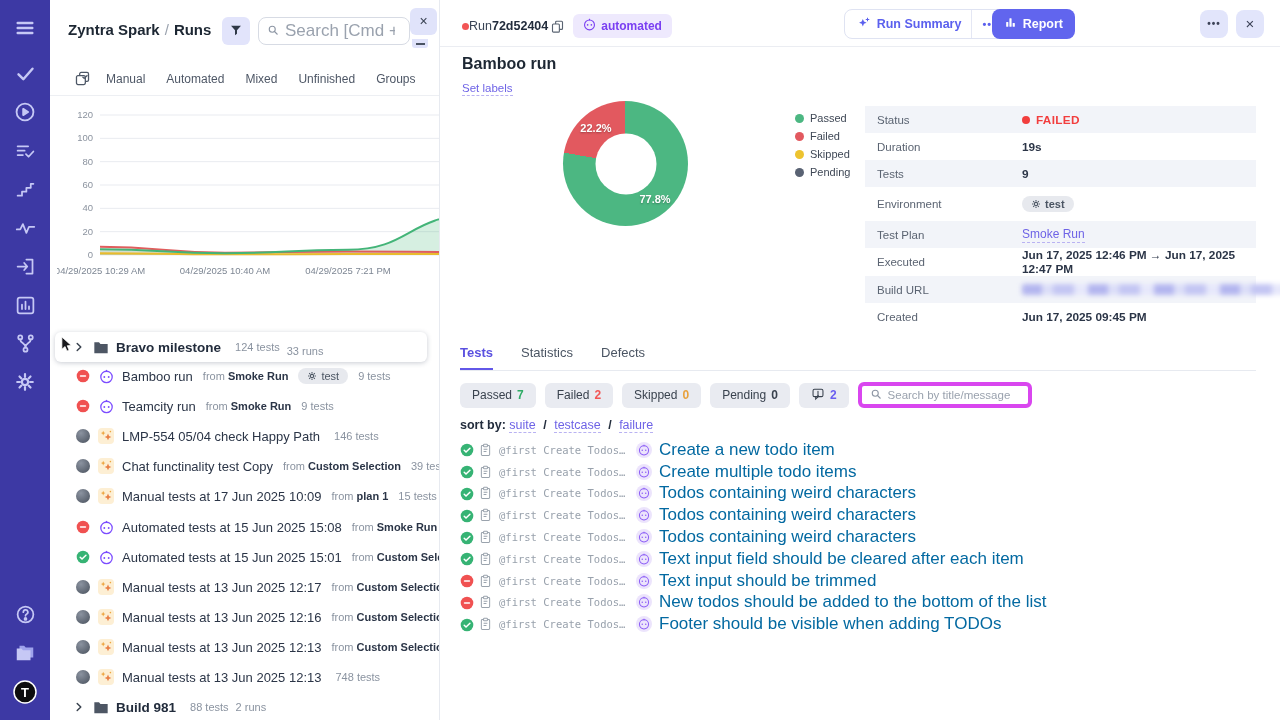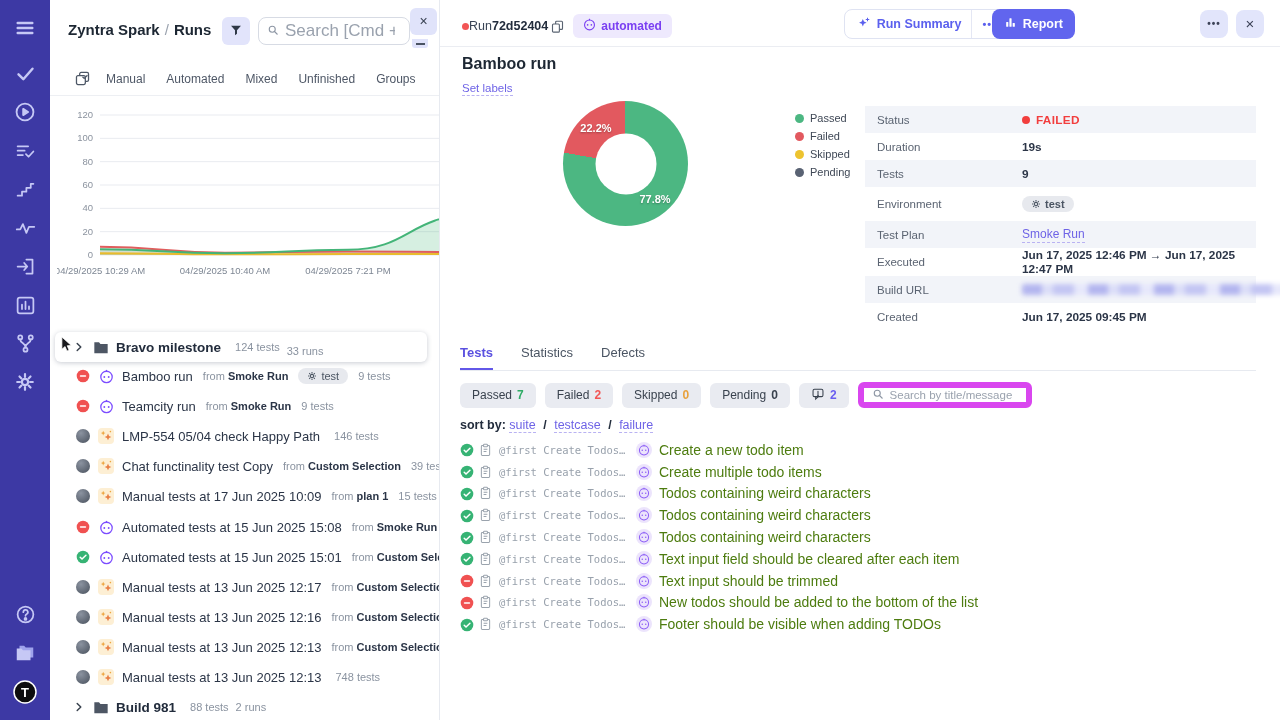--- a/index.html
+++ b/index.html
@@ -110,39 +110,39 @@
 
   #detail-tabs { position:absolute; left:20px; top:345px; width:796px; border-bottom:1px solid #e7eaf0;
     display:flex; gap:28px; height:26px; }
   .d-tab { font-size:13px; color:#4b5563; cursor:pointer; padding-bottom:8px; }
   .d-tab.active { color:#5a50e0; font-weight:bold; border-bottom:2px solid #6257e8; }
 
   #filter-row { position:absolute; left:20px; top:382px; display:flex; gap:9px; align-items:center; }
   .pill { display:flex; align-items:center; gap:5px; background:#e9ebf1; border:none; border-radius:6px;
     height:25px; padding:0 12px; font-size:12px; color:#39424e; cursor:pointer; font-family:"Liberation Sans",sans-serif; }
   .pill b { font-weight:bold; }
-  #rp-search { display:flex; align-items:center; gap:6px; border:6px solid #d946ef; border-radius:6px; height:26px;
+  #rp-search { display:flex; align-items:center; gap:6px; border:4px solid #d946ef; border-radius:6px; height:26px;
     padding:0 8px; width:174px; background:#fff; }
   #rp-search input { border:none; outline:none; width:135px; font-size:11.5px; color:#3a4354;
     font-family:"Liberation Sans",sans-serif; }
   #rp-search input::placeholder { color:#9aa2ae; }
 
   #sort-row { position:absolute; left:20px; top:418px; font-size:12.5px; color:#232d3d; font-weight:bold; }
   .sort-link { color:#6e63e6; font-weight:normal; border-bottom:1px dashed #b9b2f2; cursor:pointer; }
   #sort-row .sl-sep { font-weight:bold; color:#232d3d; padding:0 4px; }
 
   #tests-list { position:absolute; left:20px; top:439px; width:800px; }
   .test-row { display:flex; align-items:center; height:21.8px; cursor:pointer; }
   .t-status { flex:0 0 13px; width:13px; height:13px; }
   .t-clip { margin-left:6px; display:flex; }
   .t-suite { margin-left:7px; width:131px; flex:0 0 131px; font-family:"DejaVu Sans Mono", monospace;
     font-size:10.5px; color:#98a1ac; cursor:pointer; }
   .t-robot { width:16px; height:16px; border-radius:50%; background:#ece4fc; display:flex; align-items:center;
     justify-content:center; flex:0 0 16px; margin-left:6px; }
-  .t-title { margin-left:7px; font-size:14px; color:#4d7c0f; }
+  .t-title { margin-left:7px; font-size:17px; color:#0369a1; }
 </style>
 </head>
 <body>
 
 <div id="app">
 
   <aside id="sidebar">
       <div class="sb-icon" style="top: 16px;">
         <svg width="22" height="22" viewBox="0 0 24 24" fill="none" stroke="#c6c8f5" stroke-width="2.6" stroke-linecap="round" stroke-linejoin="round">
           <path d="M4 6.5h16M4 12h16M4 17.5h16"></path>

